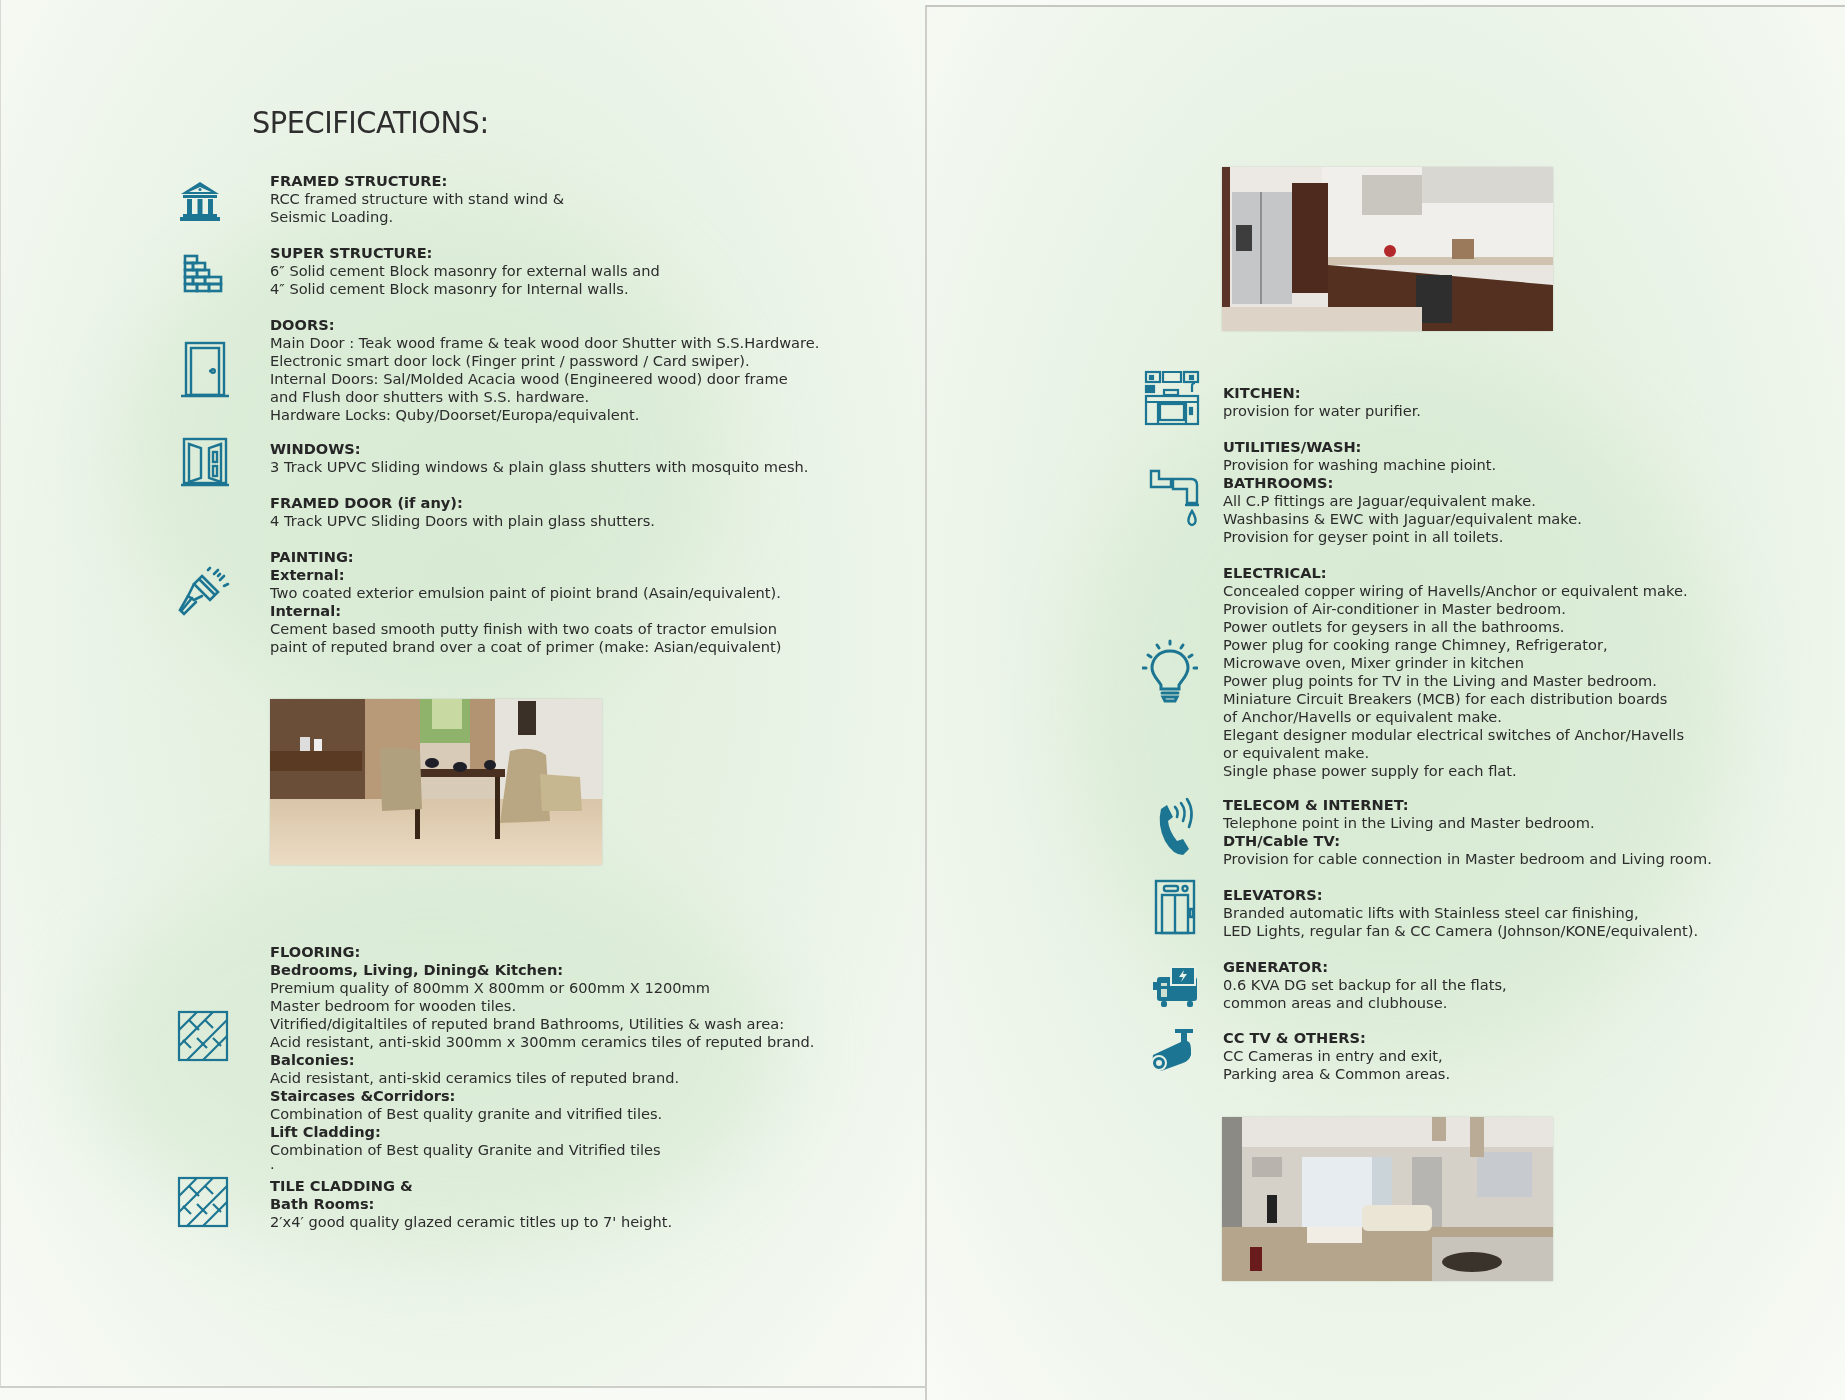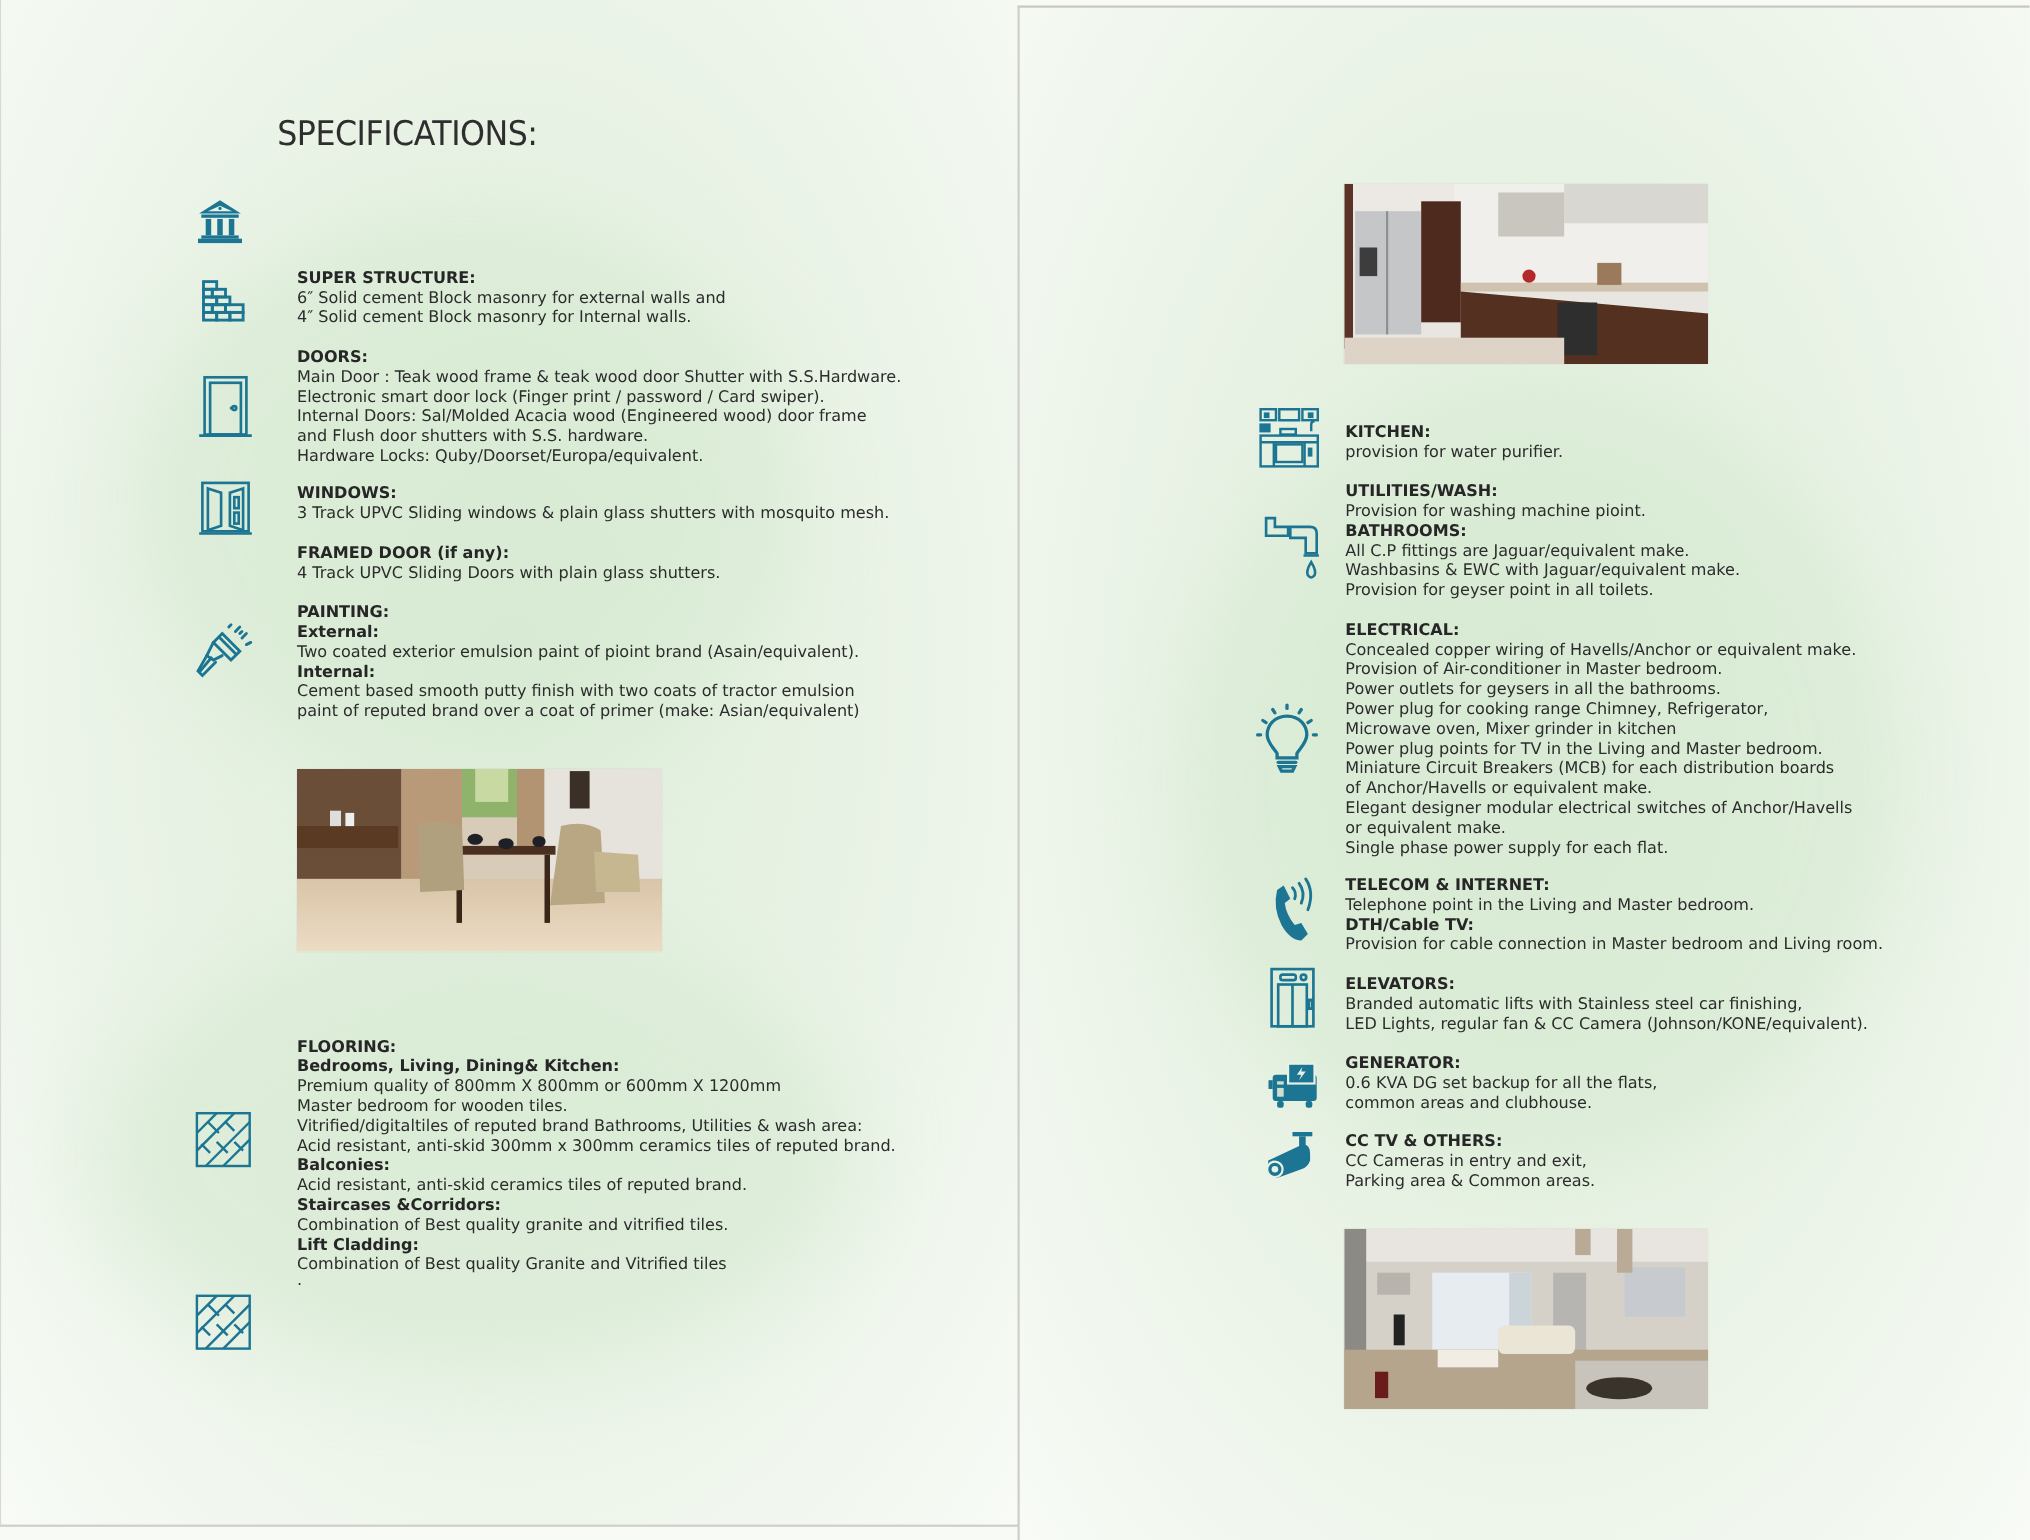--- a/index.html
+++ b/index.html
@@ -49,20 +49,25 @@
         <polygon points="22,7 33,12 11,12" fill="#e8f2e6"></polygon>
         <circle cx="22" cy="9.5" r="1.5" fill="#1c7592"></circle>
         <rect x="5" y="15" width="34" height="3" fill="#1c7592"></rect>
         <rect x="9" y="19" width="5" height="15" fill="#1c7592"></rect>
         <rect x="19.5" y="19" width="5" height="15" fill="#1c7592"></rect>
         <rect x="30" y="19" width="5" height="15" fill="#1c7592"></rect>
         <rect x="5" y="34" width="34" height="3" fill="#1c7592"></rect>
         <rect x="2" y="37" width="40" height="4" fill="#1c7592"></rect>
       </svg>
   </div>
+  <div class="block" style="left:269px;top:172px;">
+    <div class="h">FRAMED STRUCTURE:</div>
+    <div class="l">RCC framed structure with stand wind &amp;</div>
+    <div class="l">Seismic Loading.</div>
+  </div>
 
   <div class="icon" style="left:182px;top:254px;">
     <svg width="42" height="40" viewBox="0 0 42 40" fill="none" stroke="#1c7592" stroke-width="2.6">
         <rect x="2" y="2" width="12" height="7"></rect>
         <rect x="2" y="9" width="8" height="7"></rect>
         <rect x="10" y="9" width="12" height="7"></rect>
         <rect x="2" y="16" width="12" height="7"></rect>
         <rect x="14" y="16" width="12" height="7"></rect>
         <rect x="2" y="23" width="8" height="7"></rect>
         <rect x="10" y="23" width="12" height="7"></rect>
@@ -208,20 +213,25 @@
         <line x1="2" y1="36" x2="36" y2="2"></line>
         <line x1="10" y1="50" x2="50" y2="10"></line>
         <line x1="26" y1="50" x2="50" y2="26"></line>
         <line x1="12" y1="10" x2="22" y2="20"></line>
         <line x1="28" y1="10" x2="36" y2="18"></line>
         <line x1="20" y1="28" x2="30" y2="38"></line>
         <line x1="36" y1="28" x2="44" y2="36"></line>
         <line x1="6" y1="30" x2="14" y2="38"></line>
       </svg>
   </div>
+  <div class="block" style="left:269px;top:1177px;">
+    <div class="h">TILE CLADDING &amp;</div>
+    <div class="h">Bath Rooms:</div>
+    <div class="l">2′x4′ good quality glazed ceramic titles up to 7' height.</div>
+  </div>
 </div>
 
 <div class="page page-right">
   <div class="cloud" style="left:150px;top:350px;width:650px;height:700px;"></div>
 
   <div class="photo" style="left:295px;top:160px;width:331px;height:164px;">
     <svg width="331" height="164" viewBox="0 0 331 164">
       <rect width="331" height="164" fill="#e9e5e0"></rect>
       <rect x="0" y="0" width="331" height="70" fill="#ece8e3"></rect>
       <rect x="100" y="0" width="231" height="90" fill="#f1efeb"></rect>

